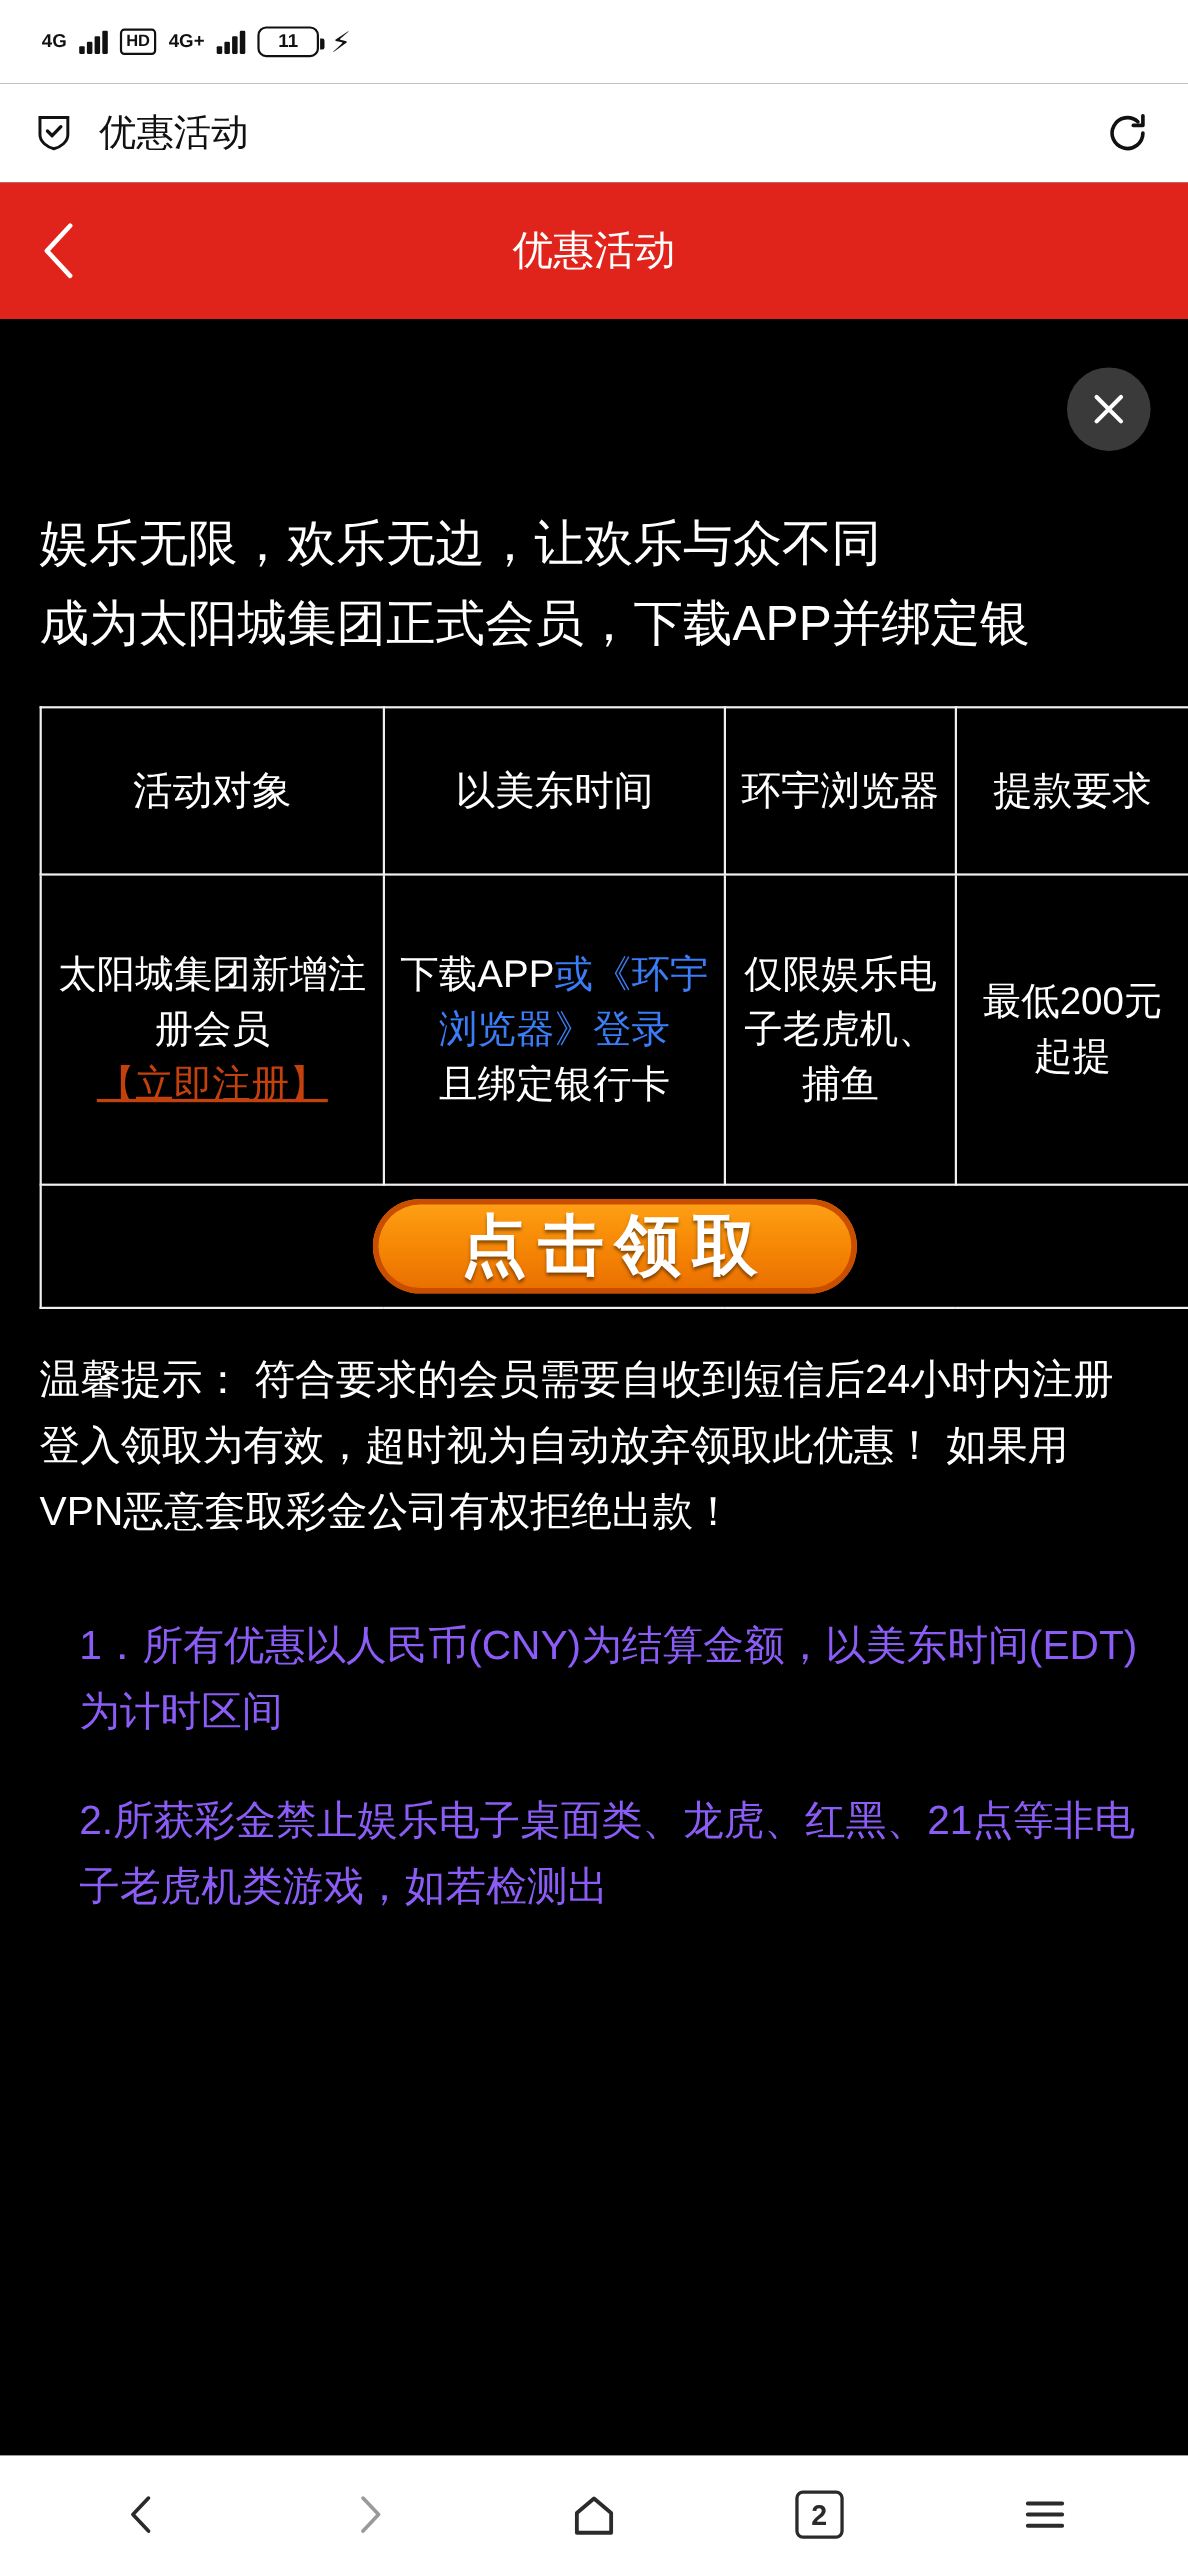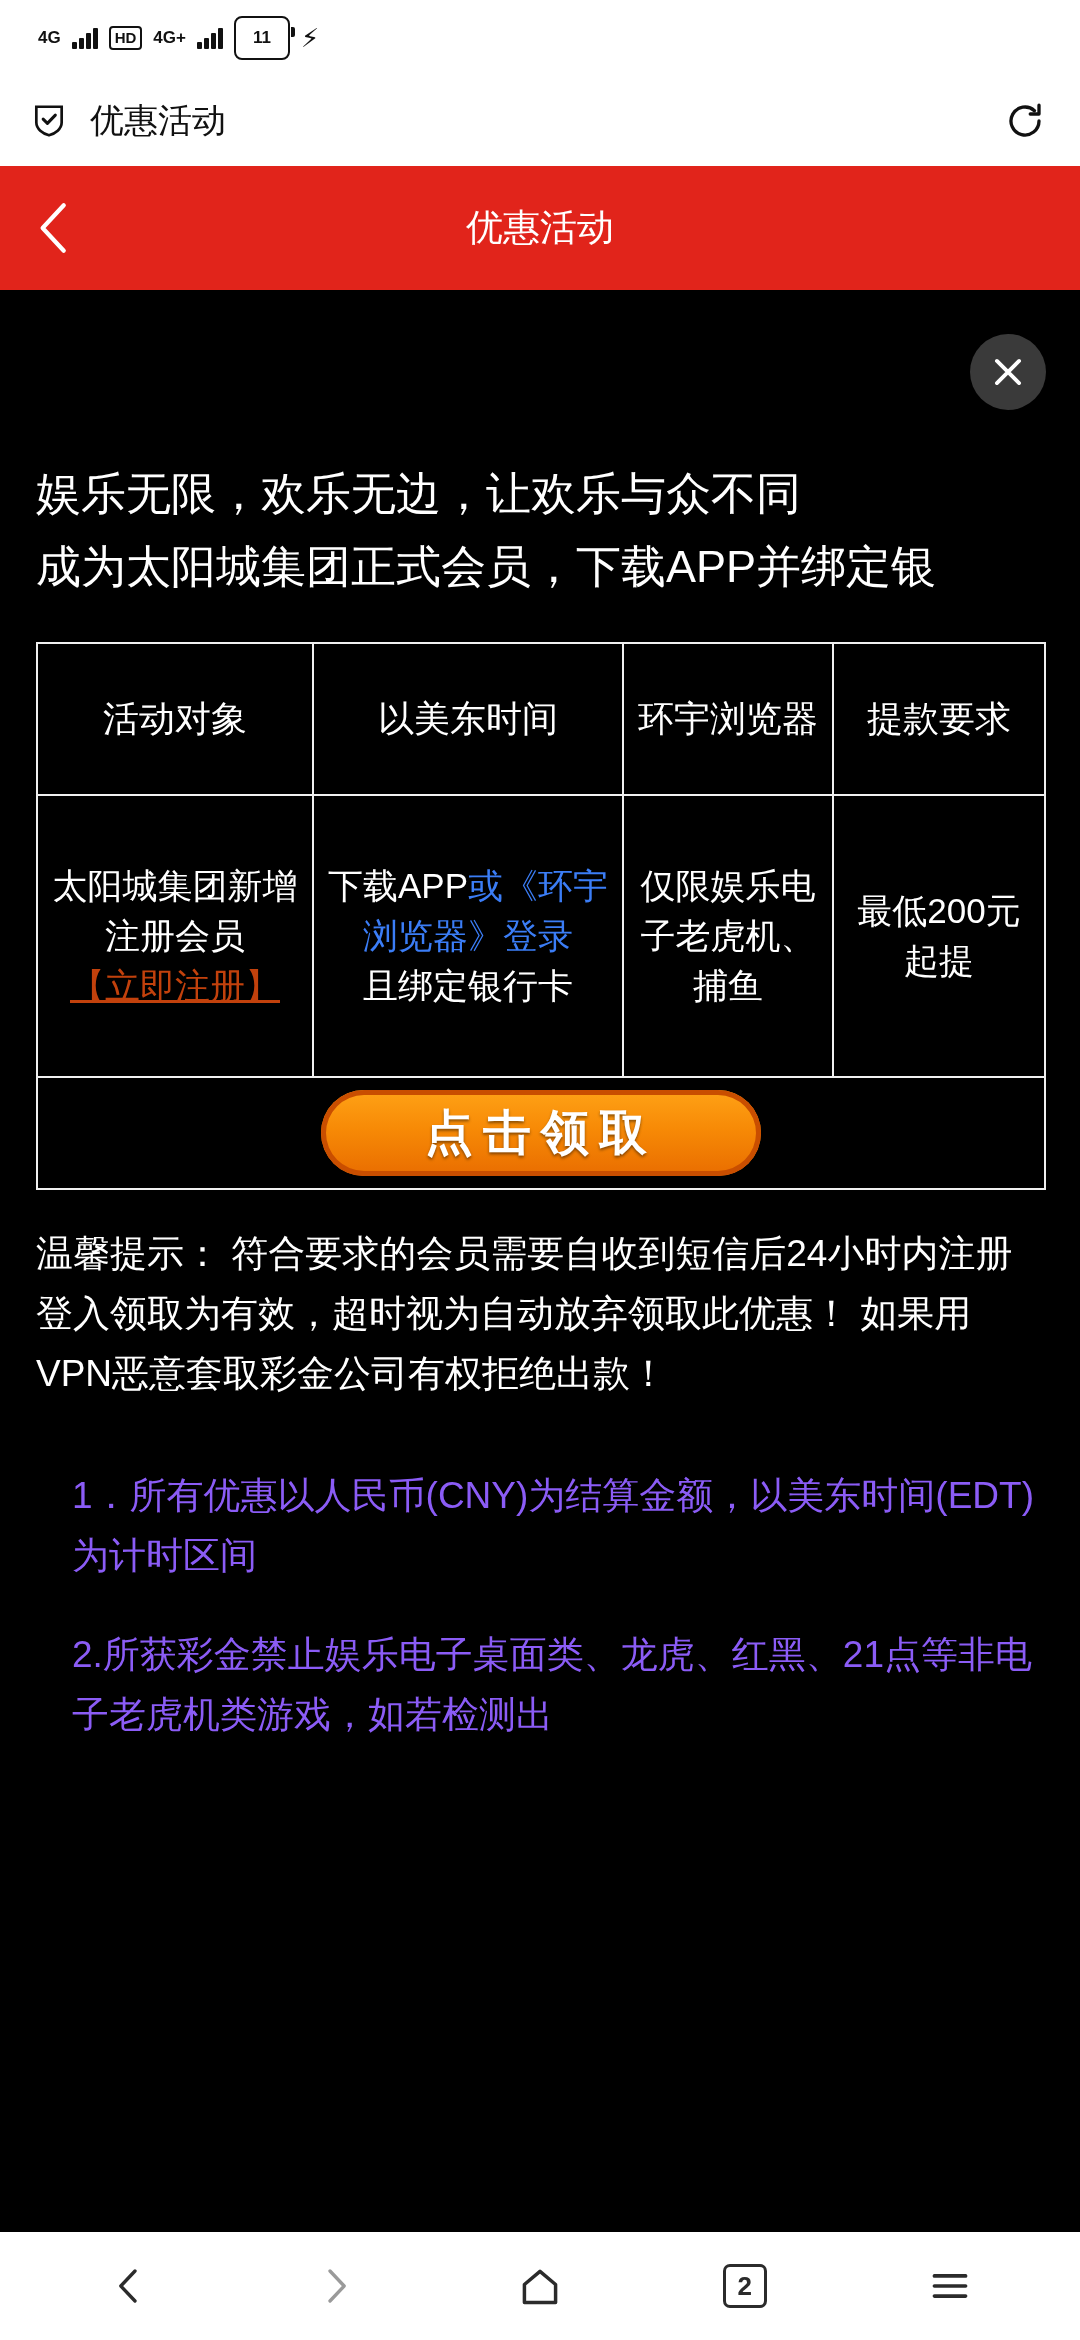--- a/index.html
+++ b/index.html
@@ -22,21 +22,21 @@
   .sb-icons { display:flex; align-items:center; gap: 13px; }
   .sb-right { display:flex; align-items:center; gap: 11px; }
   .mini-sup { font-size: 15px; vertical-align: super; }
   .sig { display:inline-flex; align-items:flex-end; gap:2px; height:22px; }
   .sig i { display:block; width:5px; background:#111; border-radius:1px; }
   .sig i:nth-child(1){height:7px}.sig i:nth-child(2){height:11px}
   .sig i:nth-child(3){height:16px}.sig i:nth-child(4){height:21px}
   .net-label { font-size: 17px; font-weight:700; }
   .hd-badge { font-size:15px; font-weight:700; border:2px solid #111; border-radius:4px; padding:0 4px; line-height:20px; }
   .battery {
-    width: 56px; height: 44px; border:2px solid #111; border-radius:8px;
+    width: 56px; height: 28px; border:2px solid #111; border-radius:8px;
     display:flex; align-items:center; justify-content:center; font-size:17px; font-weight:600;
     position: relative;
   }
   .battery::after { content:""; position:absolute; right:-7px; top:9px; width:4px; height:10px; background:#111; border-radius:0 2px 2px 0; }
   .bolt { font-size: 26px; line-height: 1; }
   .emoji-dot { width:26px; height:26px; border-radius:50%; display:inline-block; }
 
   
   .appbar {
     height: 90px; background:#fff; color:#111;
@@ -77,31 +77,31 @@
   table.promo {
     margin-top: 38px; width: 1008px; border-collapse: collapse;
     table-layout: fixed; background:#000;
   }
   table.promo td, table.promo th {
     border: 2px solid #f0f0f0; color:#fff; text-align:center;
     font-size: 35px; font-weight:400; padding: 12px 6px; line-height:1.42;
     vertical-align: middle;
   }
   table.promo th { font-size: 36px; font-weight:400; height: 152px; }
-  .col1 { width: 276px; }
+  .col1 { width: 312px; }
   .col2 { width: 310px; }
   .col3 { width: 210px; }
   .col4 { width: 212px; }
   .cell-body { height: 282px; }
   .link-blue { color:#3b7df6; }
   .link-red { color:#c2410c; text-decoration: underline; }
   .btn-cell { padding: 22px 0 26px; }
   .claim-btn {
     display:inline-block; width: 440px; height: 86px; line-height: 86px;
-    border-radius: 46px; color:#fff; font-size: 48px; font-weight:700;
+    border-radius: 46px; color:#fff; font-size: 60px; font-weight:700;
     letter-spacing: 10px;
     background: linear-gradient(180deg,#ffa216 0%,#f78a06 45%,#e96d00 100%);
     box-shadow: 0 0 0 5px #c94e00 inset;
     text-shadow: 0 2px 3px rgba(0,0,0,.45);
   }
 
   .note { margin-top: 34px; color:#fff; font-size: 37px; line-height: 1.62; }
   .rules { margin-top: 62px; color:#8b5cf6; font-size: 37px; line-height: 1.62; margin-left: 36px; }
   .rules p + p { margin-top: 40px; }
 

